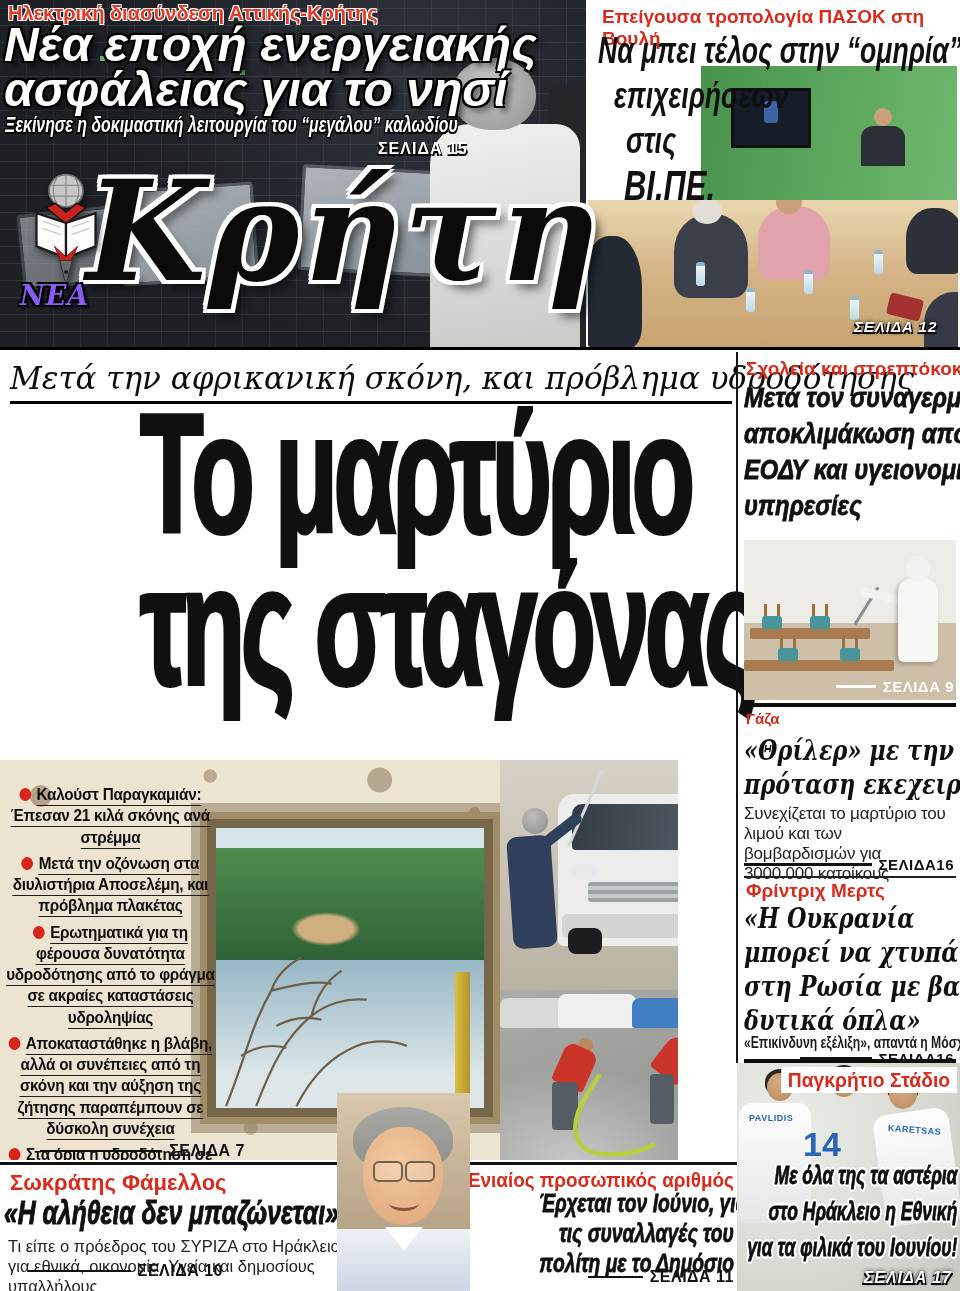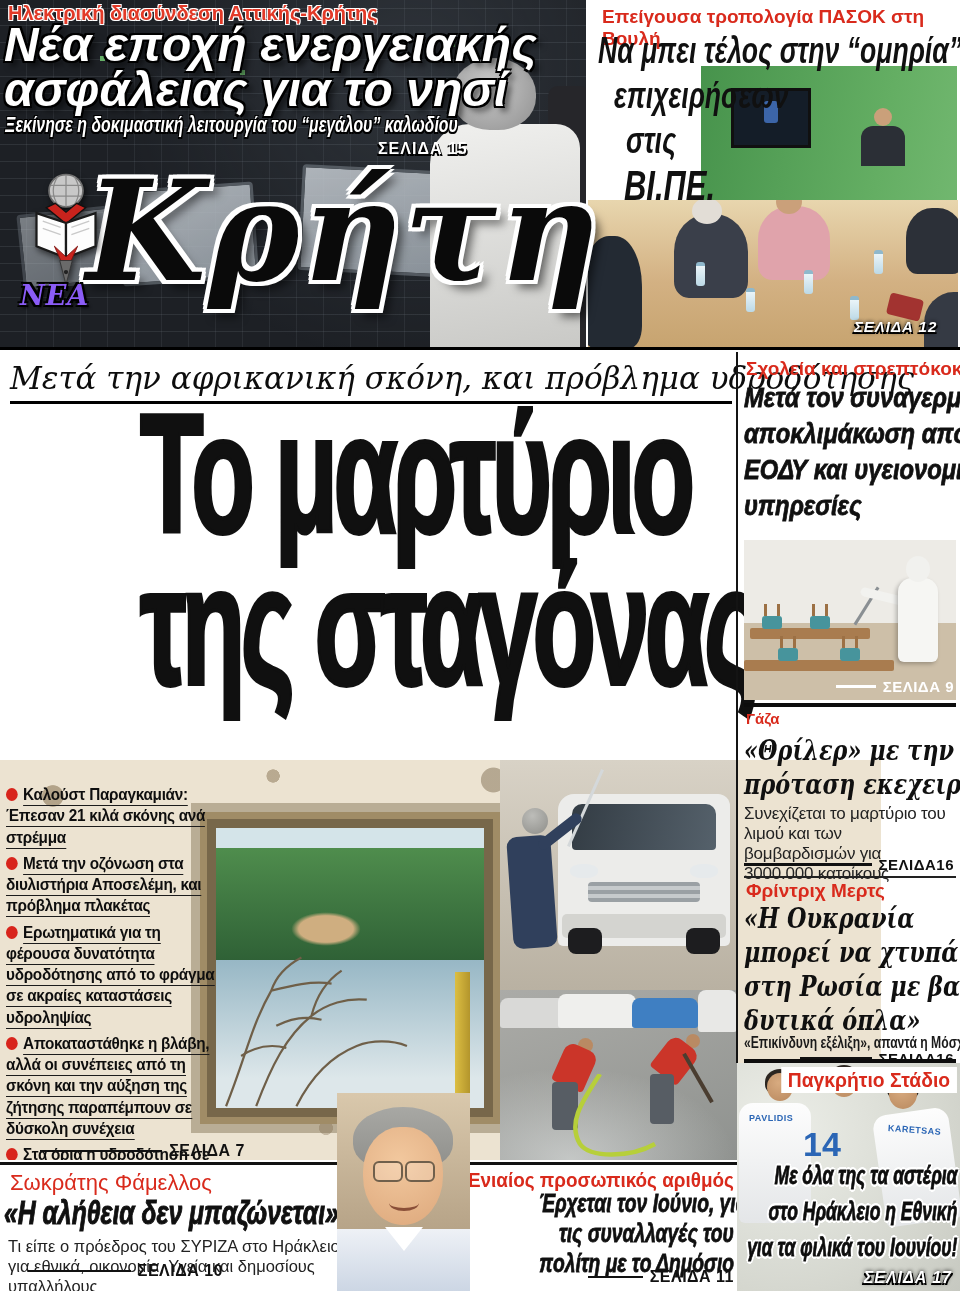--- a/index.html
+++ b/index.html
@@ -68,30 +68,30 @@
      text-shadow:1.5px 1.5px 0 #000,-1.5px 1.5px 0 #000,0 0 4px #000;}
 
   
   #main-kicker{left:10px;top:360px;width:722px;font-family:"DejaVu Serif",serif;font-style:italic;font-size:31px;color:#0d0d0d;
      padding-bottom:5px;border-bottom:3px solid #000;white-space:nowrap;}
   #main-hl{left:0;top:398px;width:737px;text-align:center;}
   #main-hl>div{font-weight:900;font-size:168px;line-height:152px;letter-spacing:-.045em;color:#101010;
      transform:scaleX(.62);transform-origin:50% 50%;white-space:nowrap;-webkit-text-stroke:4px #101010;}
 
   
-  #collage{left:0;top:760px;width:881px;height:400px;background-color:#ece3d1;overflow:hidden;background-image:
+  #collage{left:0;top:760px;width:678px;height:400px;background-color:#ece3d1;overflow:hidden;background-image:
      radial-gradient(circle 26px at 6% 9%,rgba(122,100,66,.5) 40%,transparent 43%),
      radial-gradient(circle 16px at 31% 4%,rgba(122,100,66,.45) 40%,transparent 43%),
      radial-gradient(circle 30px at 56% 5%,rgba(100,80,50,.4) 40%,transparent 43%),
      radial-gradient(circle 13px at 70% 13%,rgba(122,100,66,.45) 40%,transparent 43%),
      radial-gradient(circle 9px at 44% 22%,rgba(110,90,60,.4) 45%,transparent 48%),
      radial-gradient(circle 11px at 64% 40%,rgba(110,90,60,.3) 45%,transparent 48%),
      radial-gradient(circle 15px at 37% 92%,rgba(120,100,70,.35) 45%,transparent 48%),
      radial-gradient(circle 10px at 55% 78%,rgba(120,100,70,.3) 45%,transparent 48%),
-     radial-gradient(circle 7px at 30% 55%,rgba(110,90,60,.3) 45%,transparent 48%);}
+     radial-gradient(circle 7px at 30% 55%,rgba(110,90,60,.3) 45%,transparent 48%); text-align: center;}
   #window{position:absolute;left:200px;top:52px;width:300px;height:312px;background:#77674a;border:7px solid #a08c66;box-sizing:border-box;padding:9px;box-shadow:0 0 0 9px rgba(124,106,75,.45);}
   #view{position:relative;width:100%;height:100%;overflow:hidden;background:
      linear-gradient(180deg,#d4e4e9 0 7%,#superfluous 0);}
   #hills{position:absolute;left:0;top:7%;width:100%;height:40%;background:linear-gradient(180deg,#4f8d4d,#2f6136);}
   #quarry{position:absolute;left:28%;top:30%;width:26%;height:12%;background:radial-gradient(ellipse,#cfae80 55%,transparent 70%);}
   #water{position:absolute;left:0;top:47%;width:100%;height:53%;background:linear-gradient(180deg,#97b7c5,#dde7ea 80%);}
   #sky{position:absolute;left:0;top:0;width:100%;height:7%;background:#d4e4e9;}
   #branches{position:absolute;left:0;bottom:0;width:75%;height:62%;}
   #ypole{position:absolute;right:14px;bottom:8px;width:15px;height:128px;background:linear-gradient(90deg,#dcbe42,#b3952c);}
 
@@ -115,21 +115,21 @@
   #shine{position:absolute;left:0;bottom:0;width:100%;height:55%;background:radial-gradient(ellipse at 30% 100%,rgba(235,238,238,.55),transparent 70%);}
 
   #bullets{position:absolute;left:6px;top:24px;width:232px;transform:scaleX(.9);transform-origin:0 0;}
   .bullet{margin-bottom:5px;font-size:17px;line-height:1.25;font-weight:bold;letter-spacing:-.3px;color:#0e0e0e;}
   .dot{display:inline-block;width:13px;height:13px;border-radius:50%;background:#d8251c;margin-right:6px;vertical-align:-1px;}
   .btxt{border-bottom:1.5px solid #1c1c1c;padding-bottom:1px;-webkit-box-decoration-break:clone;box-decoration-break:clone;}
   #main-pref{position:absolute;left:40px;top:382px;width:205px;}
 
   
   #botrule{left:0;top:1162px;width:737px;height:2.5px;background:#111;}
-  #fam-kicker{left:10px;top:1170px;font-size:22px;font-weight:normal;color:#d92a1c;text-align:center;}
+  #fam-kicker{left:10px;top:1170px;font-size:22px;font-weight:bold;color:#d92a1c;text-align:center;}
   #fam-hl{left:4px;top:1194px;font-style:italic;font-weight:900;font-size:33px;color:#101010;white-space:nowrap;
      transform:scaleX(.75);transform-origin:0 50%;-webkit-text-stroke:1px #101010;}
   #fam-sub{left:8px;top:1236px;width:332px;font-size:16.5px;line-height:1.22;color:#222;}
   #fam-pref{left:28px;top:1262px;width:195px;}
   #famphoto{left:337px;top:1093px;width:133px;height:198px;z-index:6;overflow:hidden;background:linear-gradient(180deg,#d9c8ac,#bba88c 60%,#a8957a);}
   #fam-hair{position:absolute;left:16px;top:14px;width:100px;height:64px;background:linear-gradient(#a8a8a4,#8e8e8a);border-radius:50% 50% 42% 42%;}
   #fam-face{position:absolute;left:26px;top:34px;width:80px;height:98px;background:radial-gradient(circle at 45% 35%,#f2c89e,#dda87c);border-radius:46% 46% 50% 50%;}
   .fam-lens{position:absolute;top:0;width:26px;height:17px;border:2.5px solid #70604c;border-radius:6px;background:rgba(255,255,255,.18);}
   #fam-glasses{position:absolute;left:36px;top:68px;width:62px;height:20px;}
   #fam-smile{position:absolute;left:52px;top:102px;width:30px;height:13px;border-bottom:3.5px solid #8a4f38;border-radius:50%;}

